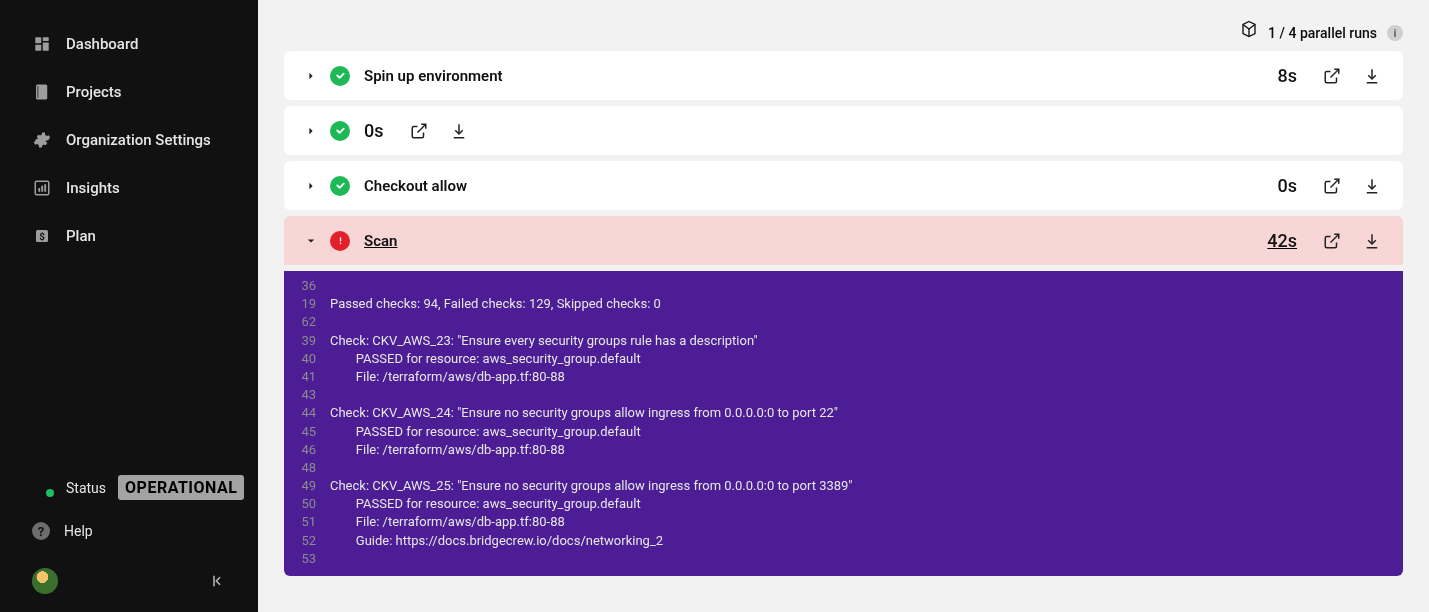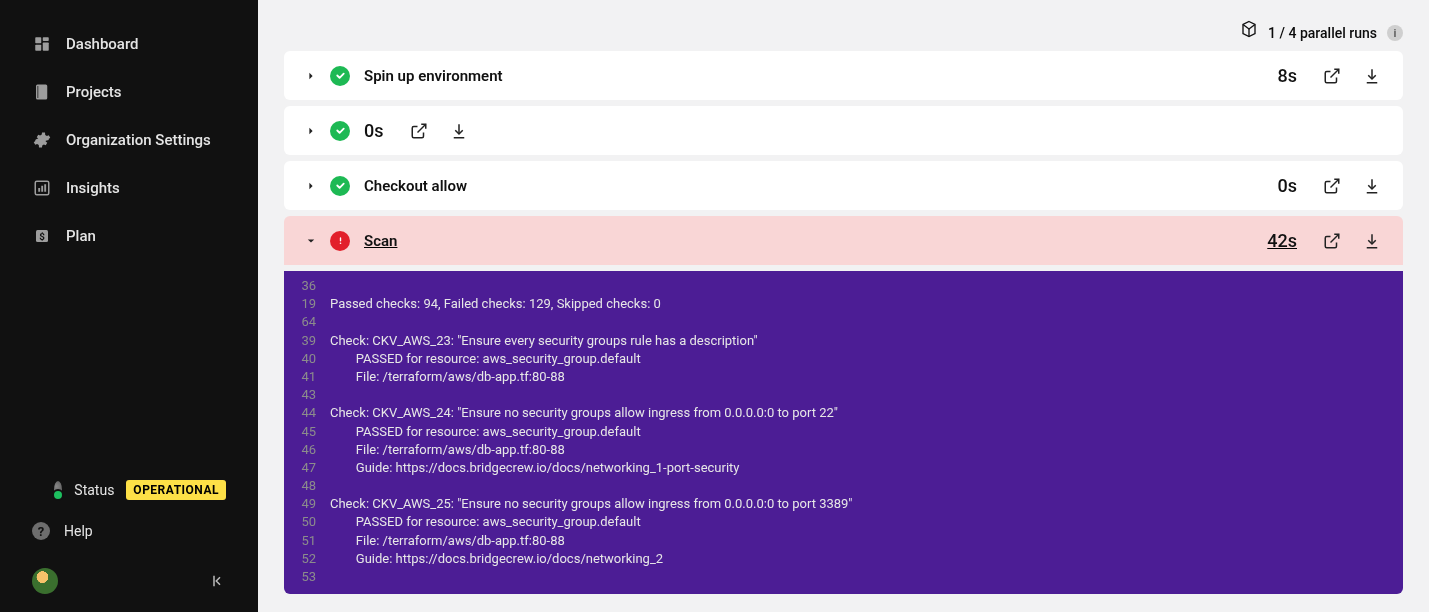--- a/index.html
+++ b/index.html
@@ -9,21 +9,21 @@
   .sidebar { width: 258px; background: #111; color: #fff; display: flex; flex-direction: column; height: 100%; }
   .nav { padding-top: 20px; flex: 1; }
   .nav-item { display: flex; align-items: center; gap: 14px; padding: 14px 32px; cursor: pointer; font-size: 15px; font-weight: 500; color: #e5e5e5; }
   .nav-item .icon { width: 20px; height: 20px; display: flex; align-items: center; justify-content: center; color: #9d9d9d; }
   .nav-item svg { width: 18px; height: 18px; }
   
   .sidebar-bottom { padding: 10px 0 18px; }
   .status-row { display: flex; align-items: center; gap: 12px; padding: 10px 32px; cursor: pointer; font-size: 14px; color: #e5e5e5; margin-left: 22px; }
   .status-dot { position: relative; width: 18px; height: 18px; border-radius: 50%; background: radial-gradient(circle at 30% 30%, #888, #333); }
   .status-dot::after { content:""; position:absolute; right:-2px; bottom:-2px; width:8px; height:8px; border-radius:50%; background:#1dbf5f; border:2px solid #111; }
-  .badge-op { background:#fde047; color:#000; font-size:12px; font-weight:700; padding:3px 7px; border-radius:3px; letter-spacing:.5px; }
+  .badge-op { background:#a3a3a3; color:#000; font-size:16px; font-weight:700; padding:3px 7px; border-radius:3px; letter-spacing:.5px; }
   .help-row { display:flex; align-items:center; gap:14px; padding:12px 32px; font-size:14px; color:#e5e5e5; cursor:pointer; }
   .help-icon { width:18px; height:18px; border-radius:50%; background:#6d6d6d; color:#111; display:flex; align-items:center; justify-content:center; font-size:13px; font-weight:700; }
   .bottom-row { display:flex; align-items:center; justify-content:space-between; padding:16px 32px 0; }
   .avatar { width:26px; height:26px; border-radius:50%; background: radial-gradient(circle at 40% 35%, #f6c26a 0 25%, #3a6f2e 26% 100%); }
   .collapse-btn { width:18px; height:18px; color:#bbb; cursor:pointer; display:flex; align-items:center; justify-content:center; }
   
   
   .main { flex:1; padding: 20px 26px 0; overflow:hidden; display:flex; flex-direction:column; }
   .topbar { display:flex; justify-content:flex-end; align-items:flex-end; gap:10px; font-size:14px; color:#0b0b0b; font-weight:500; margin-bottom: 10px; }
   .cube-icon { width:18px; height:18px; }
@@ -260,29 +260,28 @@
               <path d="M12 3v12"></path>
               <path d="M7 11l5 5 5-5"></path>
               <path d="M5 21h14"></path>
             </svg>
           </span>
         </span>
       </div>
       <div class="console">
         <div class="ln"><span class="lnno">36</span><span class="lntxt"></span></div>
         <div class="ln"><span class="lnno">19</span><span class="lntxt">Passed checks: 94, Failed checks: 129, Skipped checks: 0</span></div>
-        <div class="ln"><span class="lnno">64</span><span class="lntxt"></span></div>
+        <div class="ln"><span class="lnno">62</span><span class="lntxt"></span></div>
         <div class="ln"><span class="lnno">39</span><span class="lntxt">Check: CKV_AWS_23: "Ensure every security groups rule has a description"</span></div>
         <div class="ln"><span class="lnno">40</span><span class="lntxt">        PASSED for resource: aws_security_group.default</span></div>
         <div class="ln"><span class="lnno">41</span><span class="lntxt">        File: /terraform/aws/db-app.tf:80-88</span></div>
         <div class="ln"><span class="lnno">43</span><span class="lntxt"></span></div>
         <div class="ln"><span class="lnno">44</span><span class="lntxt">Check: CKV_AWS_24: "Ensure no security groups allow ingress from 0.0.0.0:0 to port 22"</span></div>
         <div class="ln"><span class="lnno">45</span><span class="lntxt">        PASSED for resource: aws_security_group.default</span></div>
         <div class="ln"><span class="lnno">46</span><span class="lntxt">        File: /terraform/aws/db-app.tf:80-88</span></div>
-        <div class="ln"><span class="lnno">47</span><span class="lntxt">        Guide: https://docs.bridgecrew.io/docs/networking_1-port-security</span></div>
         <div class="ln"><span class="lnno">48</span><span class="lntxt"></span></div>
         <div class="ln"><span class="lnno">49</span><span class="lntxt">Check: CKV_AWS_25: "Ensure no security groups allow ingress from 0.0.0.0:0 to port 3389"</span></div>
         <div class="ln"><span class="lnno">50</span><span class="lntxt">        PASSED for resource: aws_security_group.default</span></div>
         <div class="ln"><span class="lnno">51</span><span class="lntxt">        File: /terraform/aws/db-app.tf:80-88</span></div>
         <div class="ln"><span class="lnno">52</span><span class="lntxt">        Guide: https://docs.bridgecrew.io/docs/networking_2</span></div>
         <div class="ln"><span class="lnno">53</span><span class="lntxt"></span></div>
       </div>
     </div>
 
 </div>

